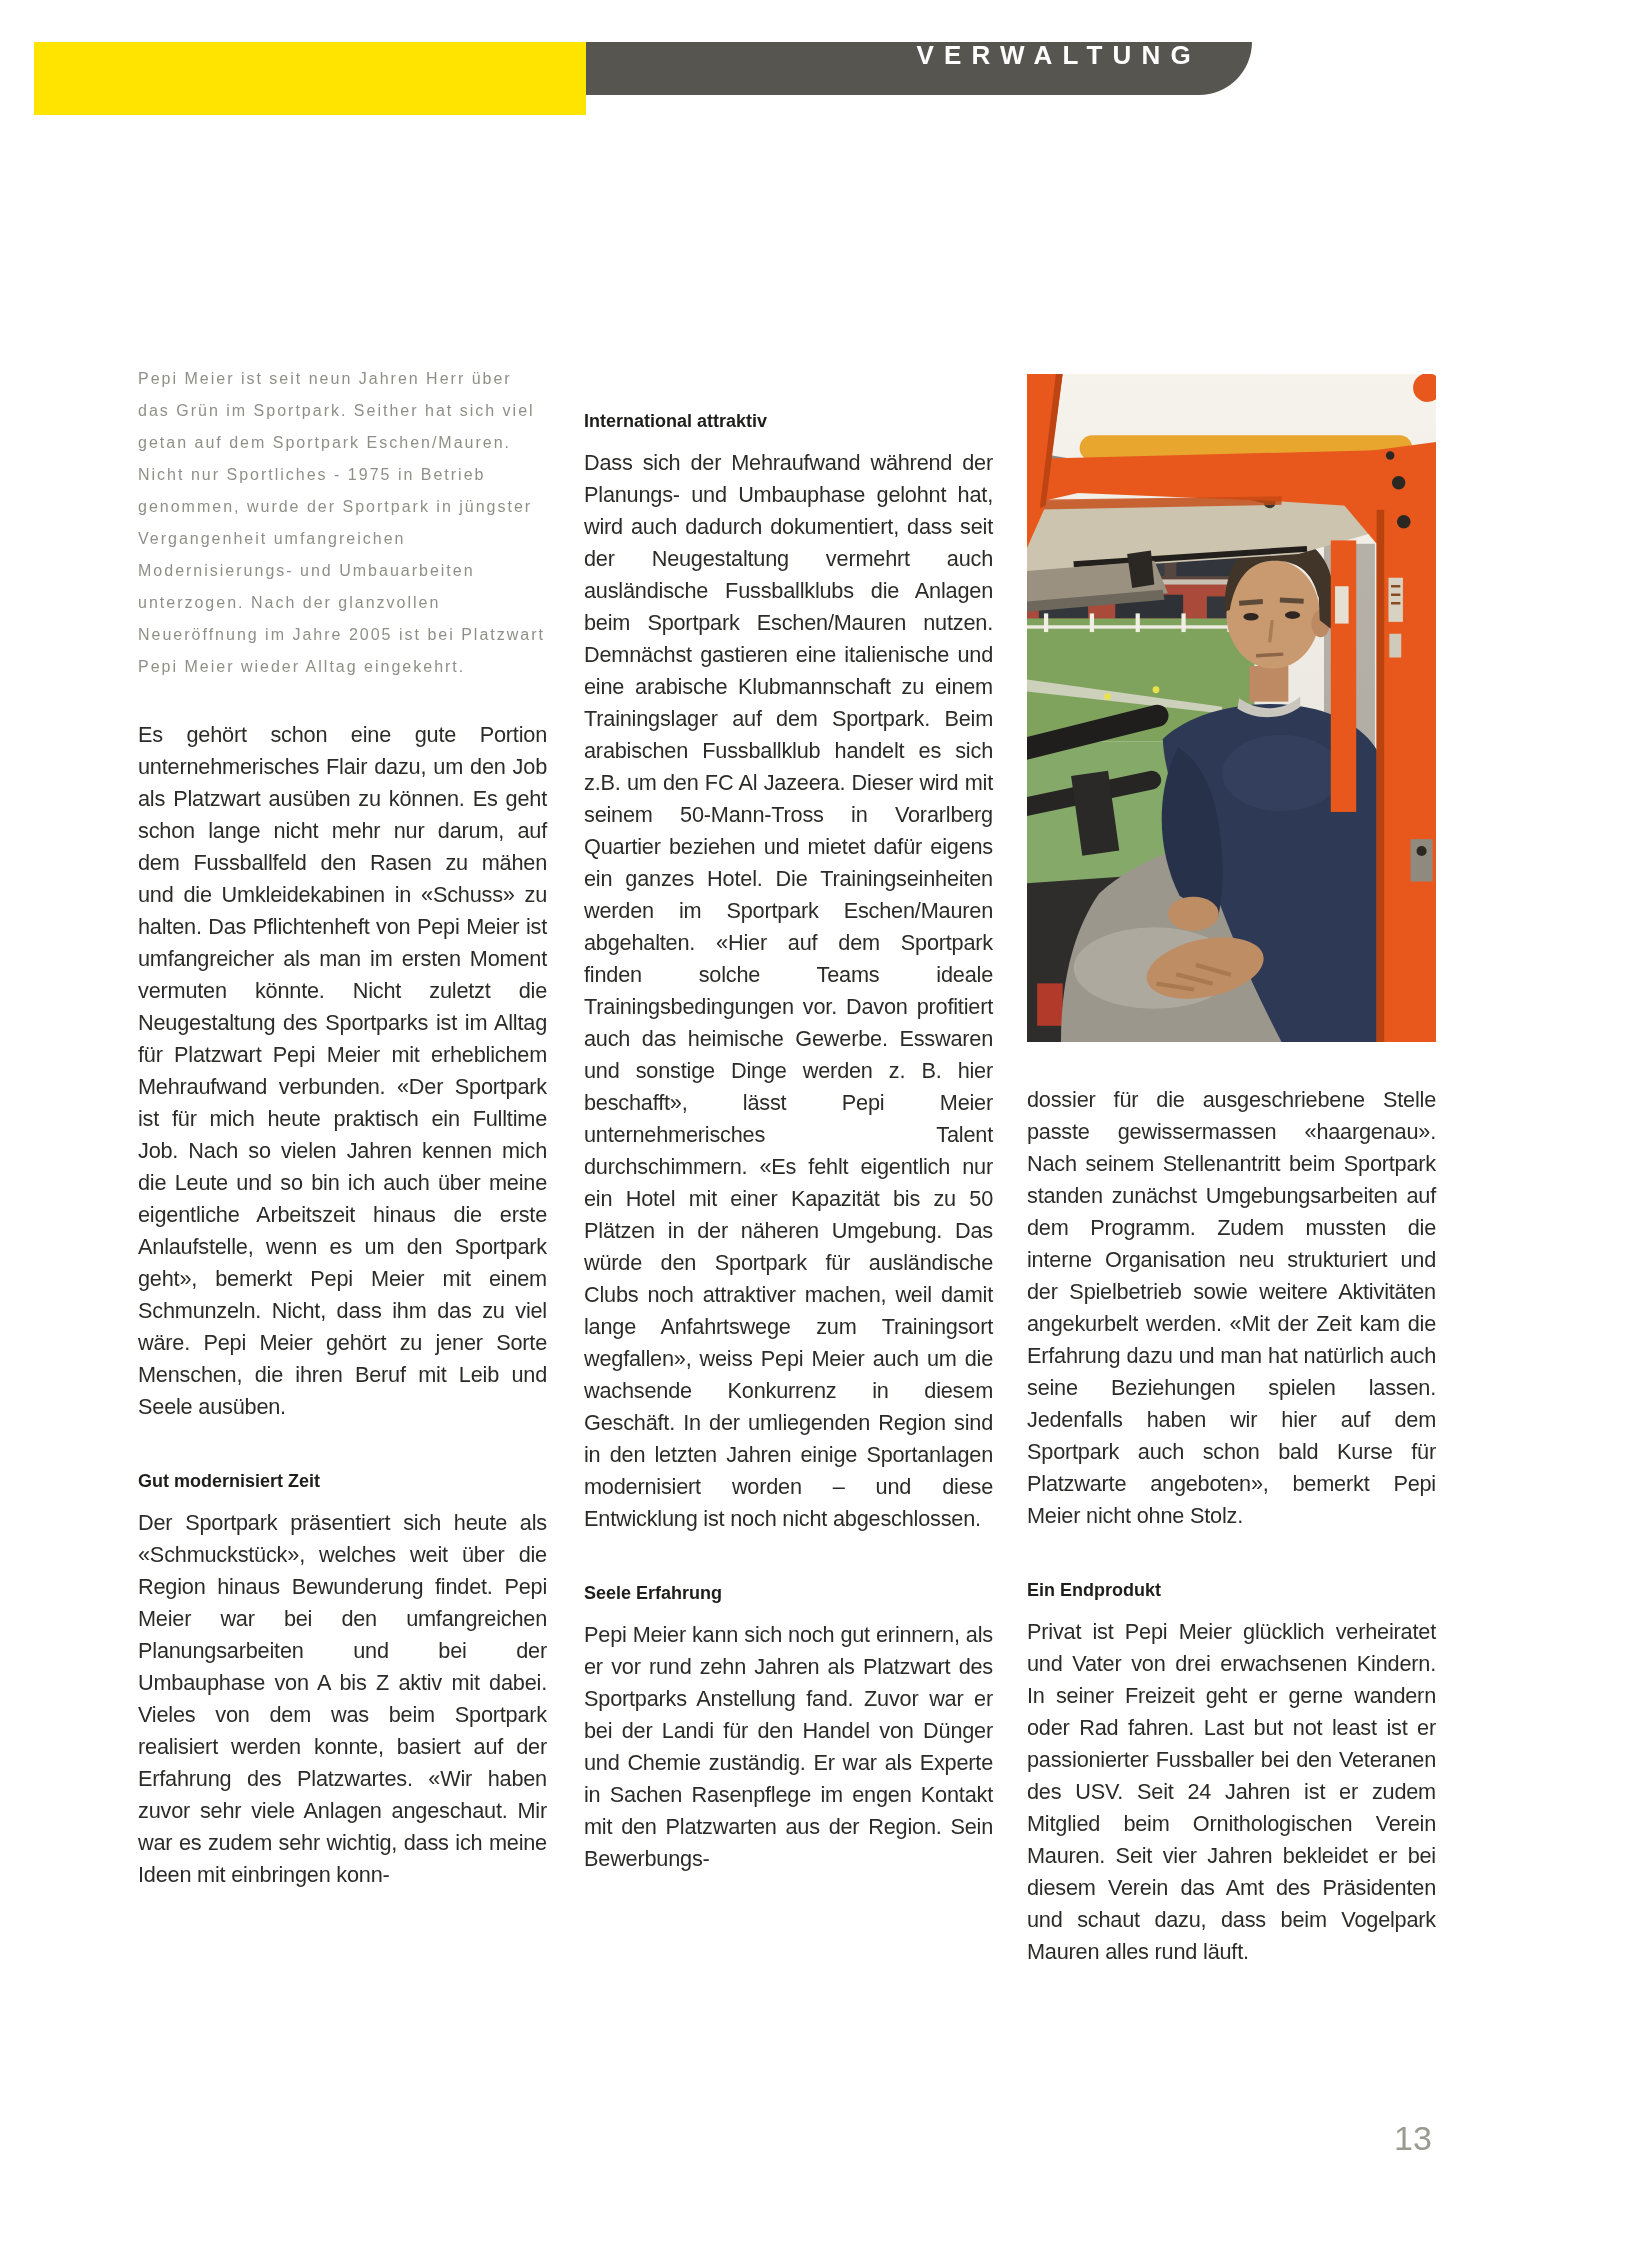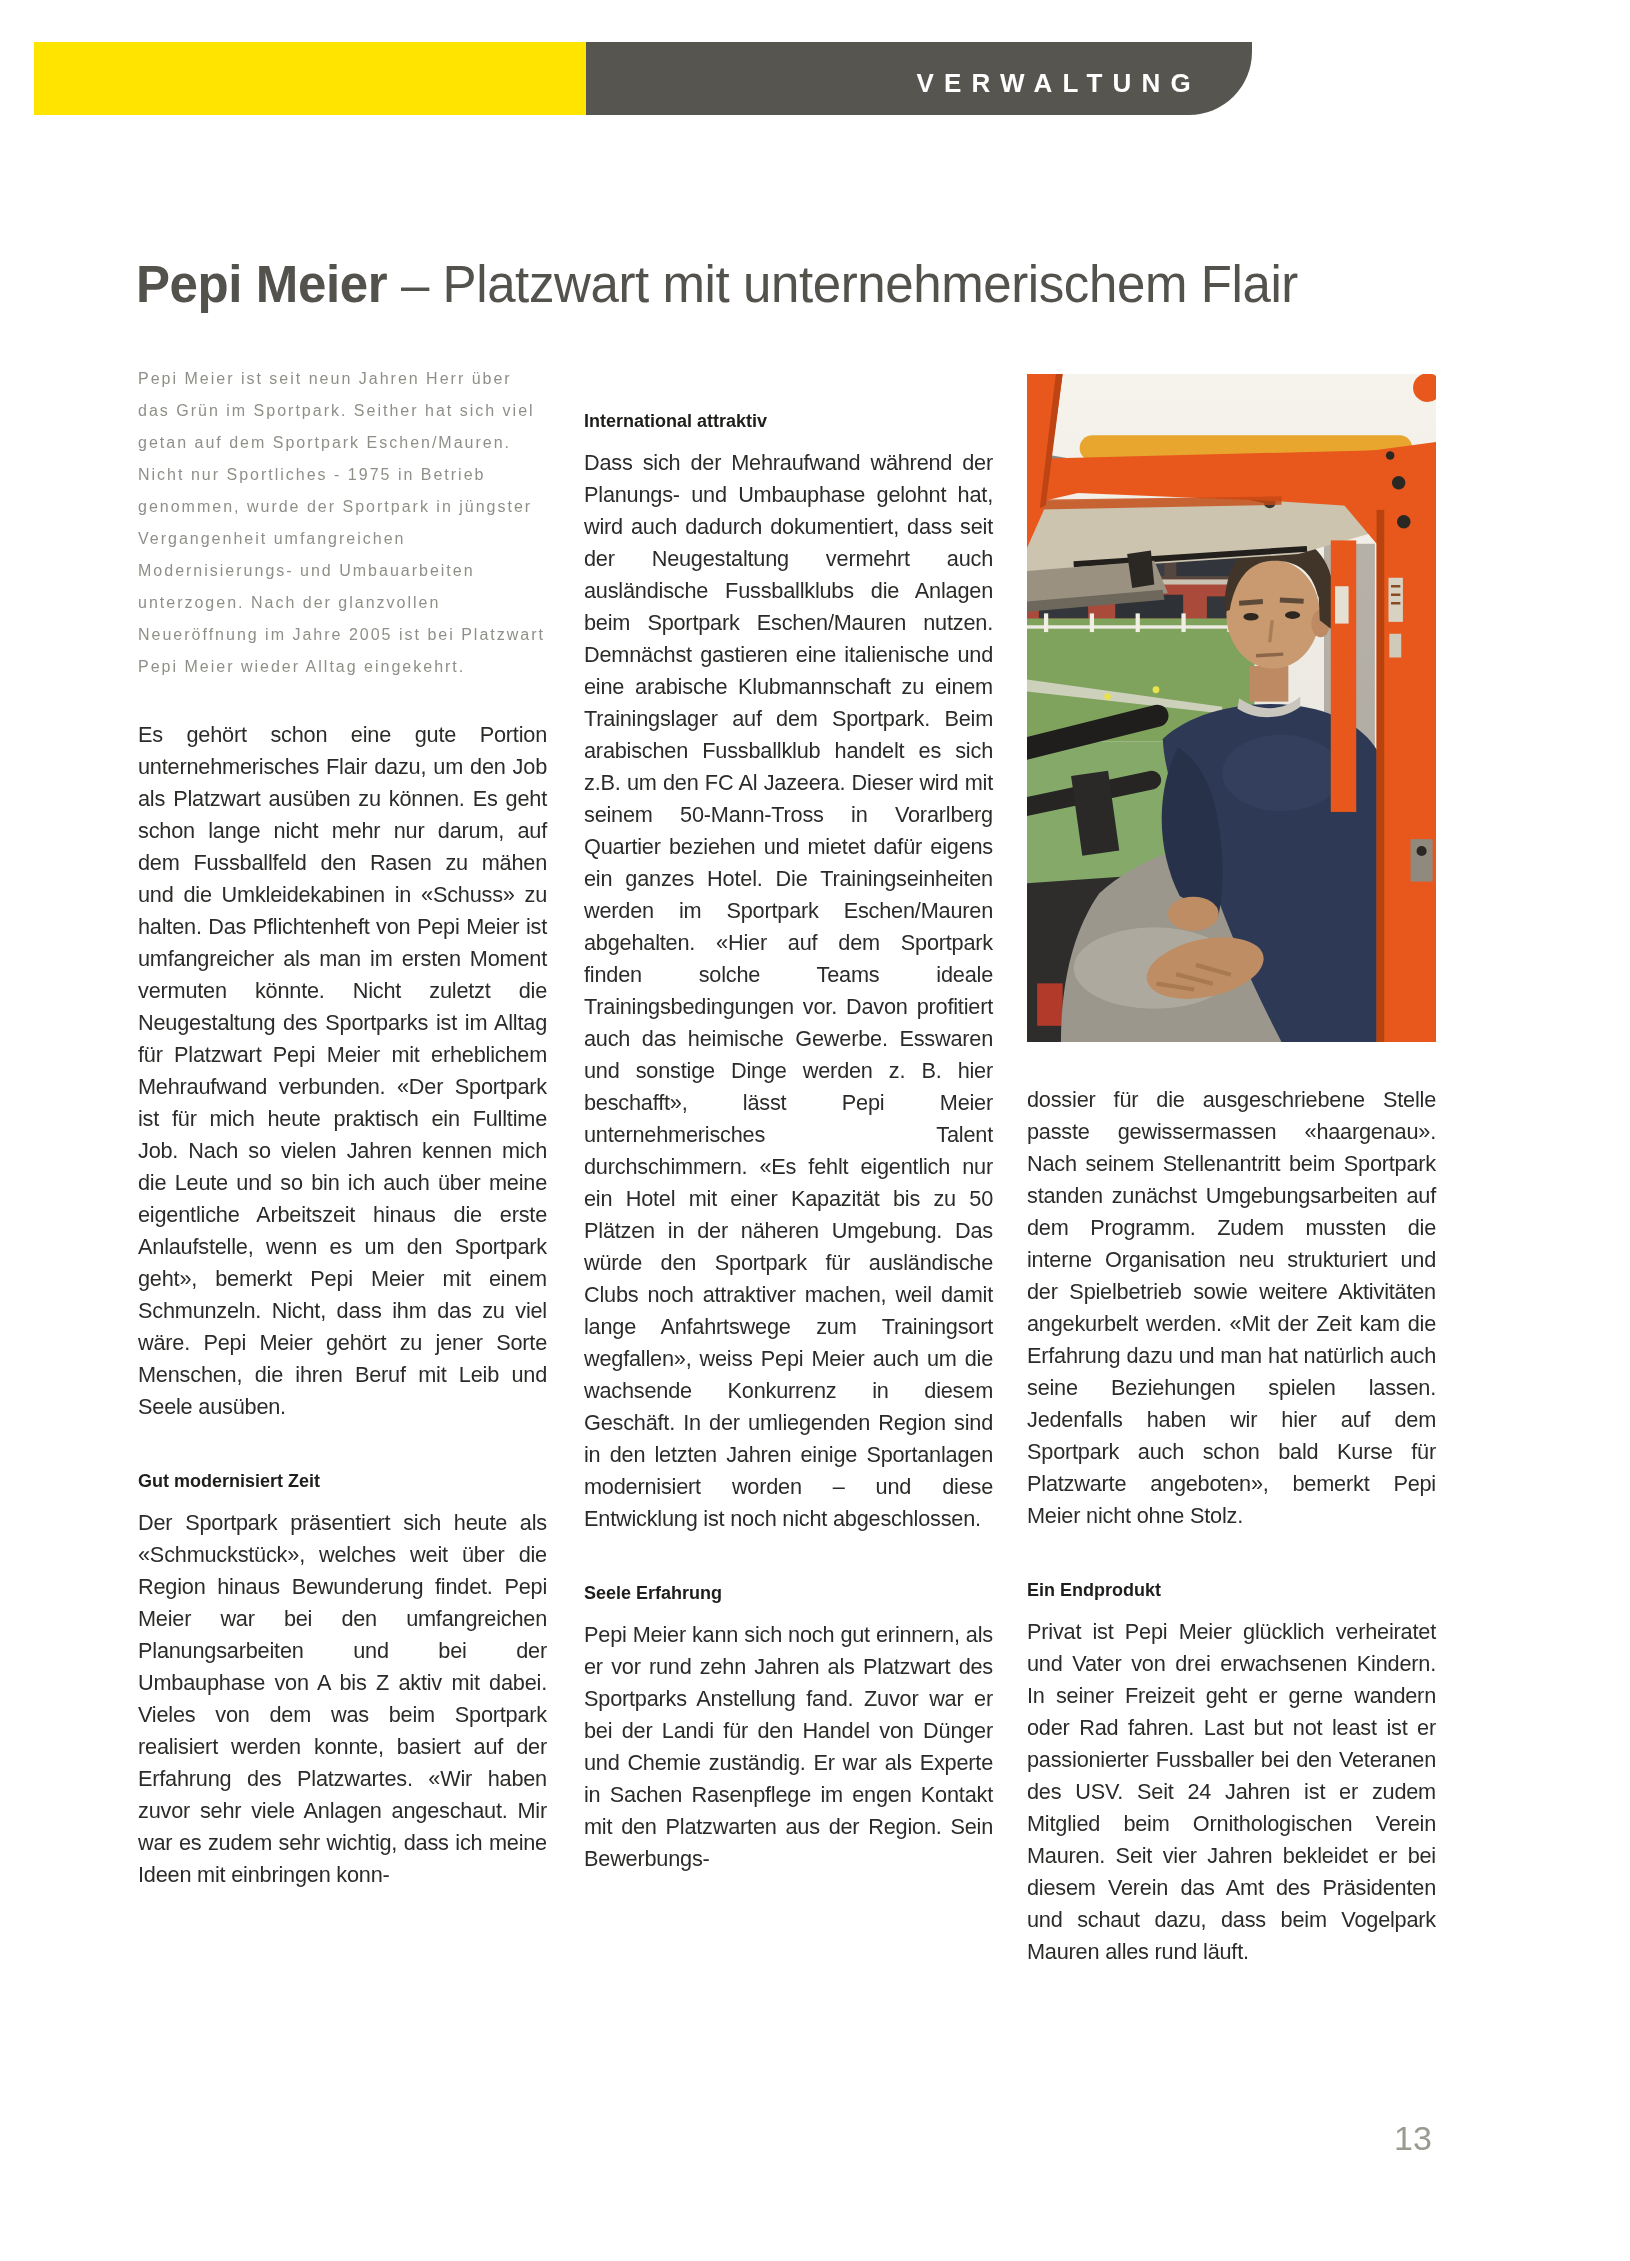--- a/index.html
+++ b/index.html
@@ -7,24 +7,24 @@
     position:relative; width:1630px; height:2261px; margin:0 auto;
     background:#ffffff; overflow:hidden;
     font-family:"Liberation Sans", sans-serif;
   }
   
   .bar-yellow {
     position:absolute; left:34px; top:42px; width:552px; height:73px;
     background:#FFE400;
   }
   .bar-gray {
-    position:absolute; left:586px; top:42px; width:666px; height:73px;
+    position:absolute; left:586px; top:42px; width:666px; height:53px;
     background:#575550; border-radius:0 0 63px 0;
     display:flex; align-items:flex-end; justify-content:flex-end;
-    box-sizing:border-box; padding:0 51px 16px 0;
+    box-sizing:border-box; padding:0 51px 24px 0;
     color:#ffffff; font-size:26px; letter-spacing:10.2px; font-weight:bold;
   }
   
   .article-title {
     position:absolute; left:136px; top:255px; width:1359px;
     font-size:51px; color:#54524C; letter-spacing:-0.4px; white-space:nowrap;
   }
   .title-bold { font-weight:bold; }
   .title-rest { font-weight:normal; }
   
@@ -57,23 +57,20 @@
 </head>
 <body>
 
 <div class="page">
 
   <div class="bar-yellow"></div>
   <div class="bar-gray">
     <span>VERWALTUNG</span>
   </div>
 
-  <div class="article-title">
-    <span class="title-bold">Pepi Meier</span><span class="title-rest"> – Platzwart mit unternehmerischem Flair</span>
-  </div>
 
   <div class="col" id="col1">
     <p class="lead">Pepi Meier ist seit neun Jahren Herr über das Grün im Sportpark. Seither hat sich viel getan auf dem Sportpark Eschen/Mauren. Nicht nur Sportliches - 1975 in Betrieb genommen, wurde der Sportpark in jüngster Vergangenheit umfangreichen Modernisierungs- und Umbauarbeiten unterzogen. Nach der glanzvollen Neueröffnung im Jahre 2005 ist bei Platzwart Pepi Meier wieder Alltag eingekehrt.</p>
     <p>Es gehört schon eine gute Portion unternehmerisches Flair dazu, um den Job als Platzwart ausüben zu können. Es geht schon lange nicht mehr nur darum, auf dem Fussballfeld den Rasen zu mähen und die Umkleidekabinen in «Schuss» zu halten. Das Pflichtenheft von Pepi Meier ist umfangreicher als man im ersten Moment vermuten könnte. Nicht zuletzt die Neugestaltung des Sportparks ist im Alltag für Platzwart Pepi Meier mit erheblichem Mehraufwand verbunden. «Der Sportpark ist für mich heute praktisch ein Fulltime Job. Nach so vielen Jahren kennen mich die Leute und so bin ich auch über meine eigentliche Arbeitszeit hinaus die erste Anlaufstelle, wenn es um den Sportpark geht», bemerkt Pepi Meier mit einem Schmunzeln. Nicht, dass ihm das zu viel wäre. Pepi Meier gehört zu jener Sorte Menschen, die ihren Beruf mit Leib und Seele ausüben.</p>
     <div class="heading">Gut modernisiert Zeit</div>
     <p>Der Sportpark präsentiert sich heute als «Schmuckstück», welches weit über die Region hinaus Bewunderung findet. Pepi Meier war bei den umfangreichen Planungsarbeiten und bei der Umbauphase von A bis Z aktiv mit dabei. Vieles von dem was beim Sportpark realisiert werden konnte, basiert auf der Erfahrung des Platzwartes. «Wir haben zuvor sehr viele Anlagen angeschaut. Mir war es zudem sehr wichtig, dass ich meine Ideen mit einbringen konn-</p>
   </div>
 
   <div class="col" id="col2">
     <div class="heading">International attraktiv</div>

